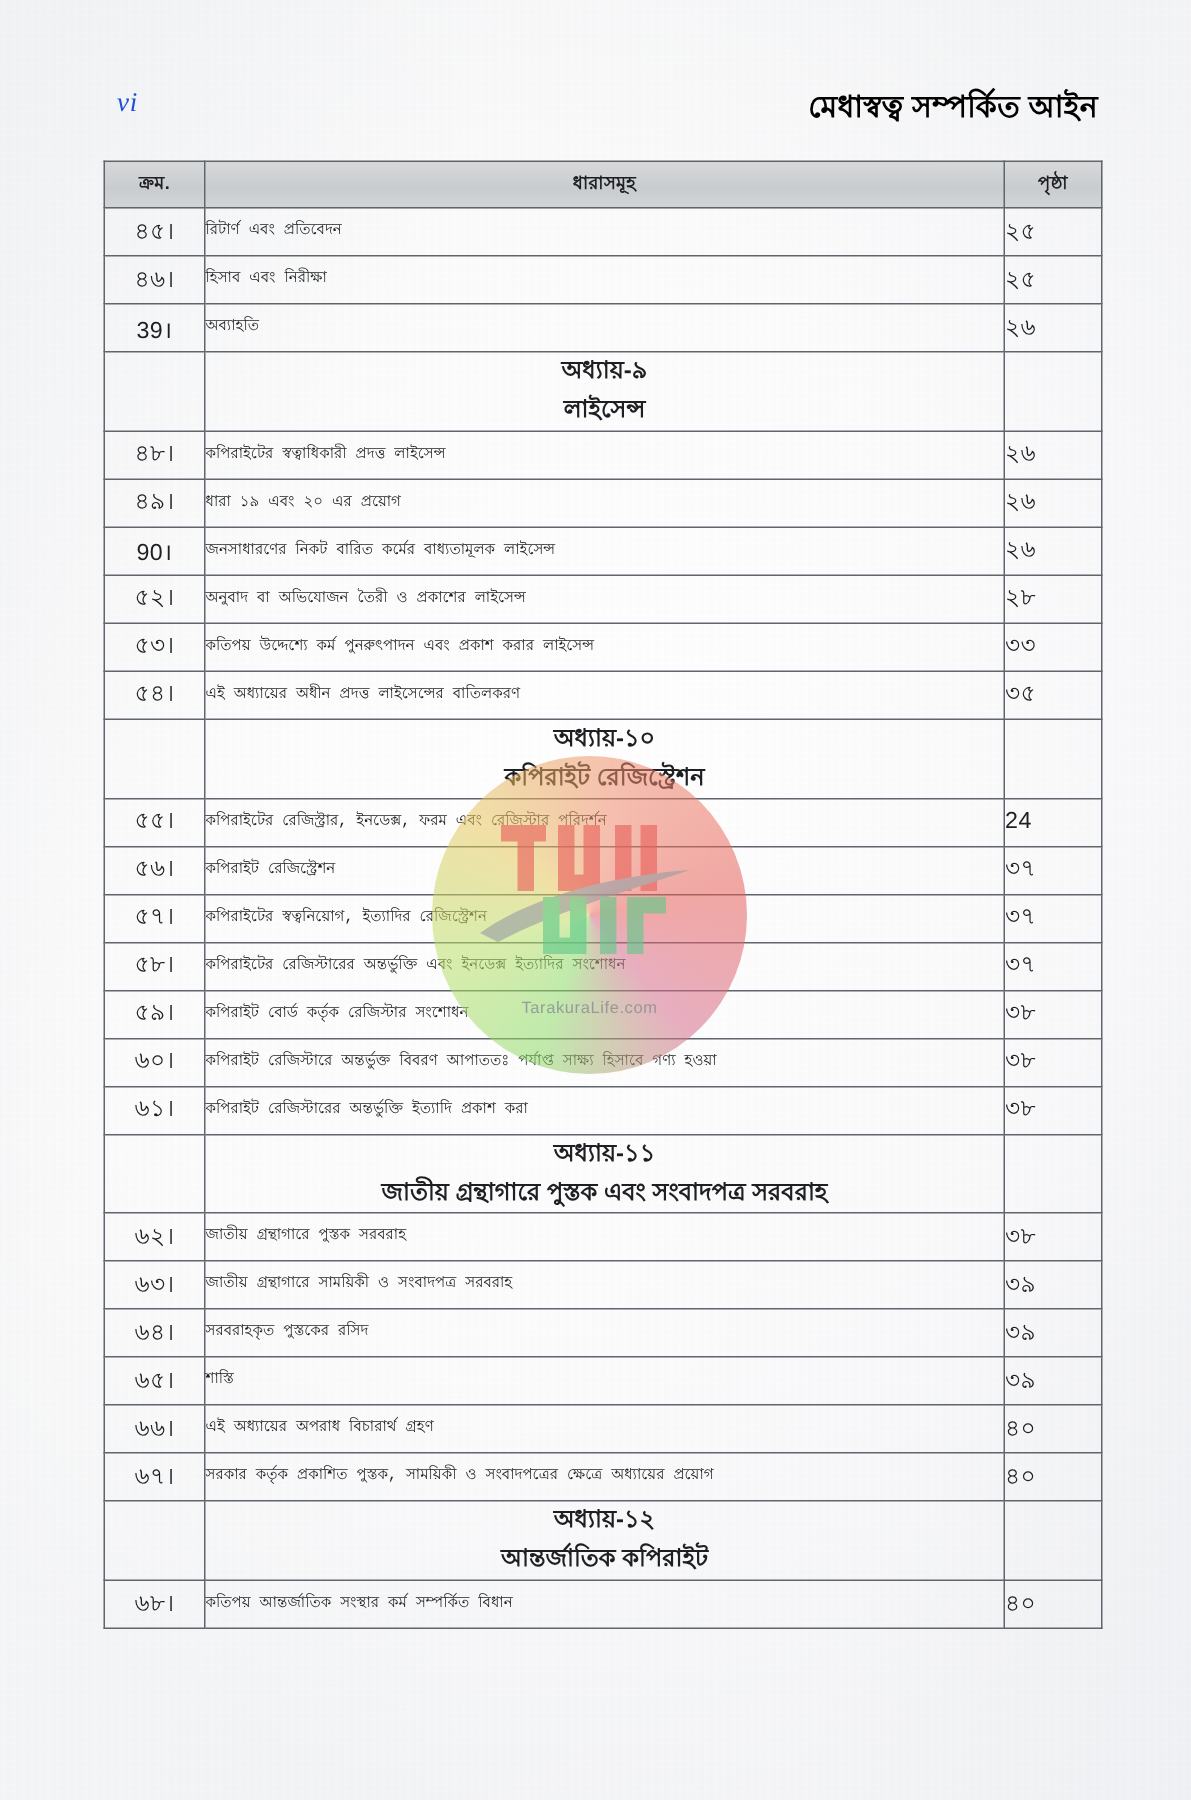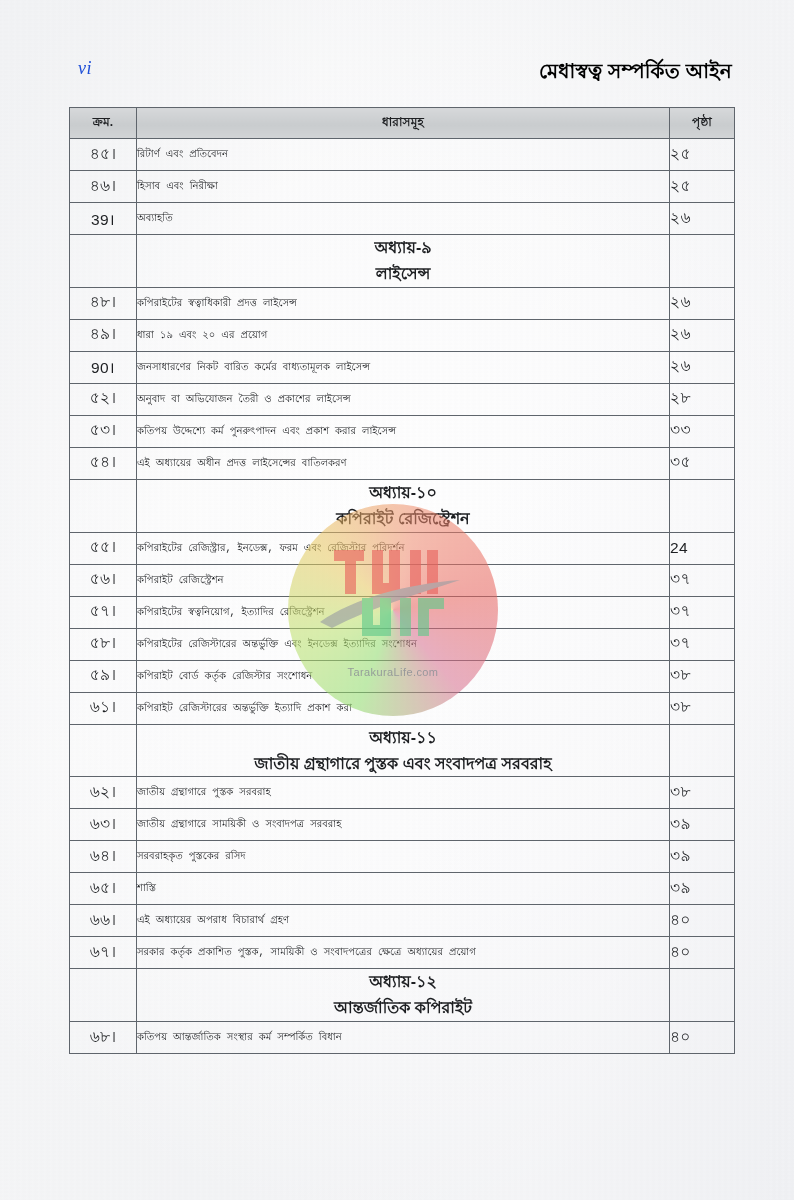--- a/index.html
+++ b/index.html
@@ -263,20 +263,25 @@
             <td class="sl">৫৮।</td>
             <td class="sec">কপিরাইটের রেজিস্টারের অন্তর্ভুক্তি এবং ইনডেক্স ইত্যাদির সংশোধন</td>
             <td class="pg">৩৭</td>
           </tr>
           <tr>
             <td class="sl">৫৯।</td>
             <td class="sec">কপিরাইট বোর্ড কর্তৃক রেজিস্টার সংশোধন</td>
             <td class="pg">৩৮</td>
           </tr>
           <tr>
+            <td class="sl">৬০।</td>
+            <td class="sec just">কপিরাইট রেজিস্টারে অন্তর্ভুক্ত বিবরণ আপাততঃ পর্যাপ্ত সাক্ষ্য হিসাবে গণ্য হওয়া</td>
+            <td class="pg">৩৮</td>
+          </tr>
+          <tr>
             <td class="sl">৬১।</td>
             <td class="sec">কপিরাইট রেজিস্টারের অন্তর্ভুক্তি ইত্যাদি প্রকাশ করা</td>
             <td class="pg">৩৮</td>
           </tr>
           <tr>
             <td class="sl blank"></td>
             <td class="chapter">
               <span class="ch-num">অধ্যায়-১১</span>
               <span class="ch-name">জাতীয় গ্রন্থাগারে পুস্তক এবং সংবাদপত্র সরবরাহ</span>
             </td>

